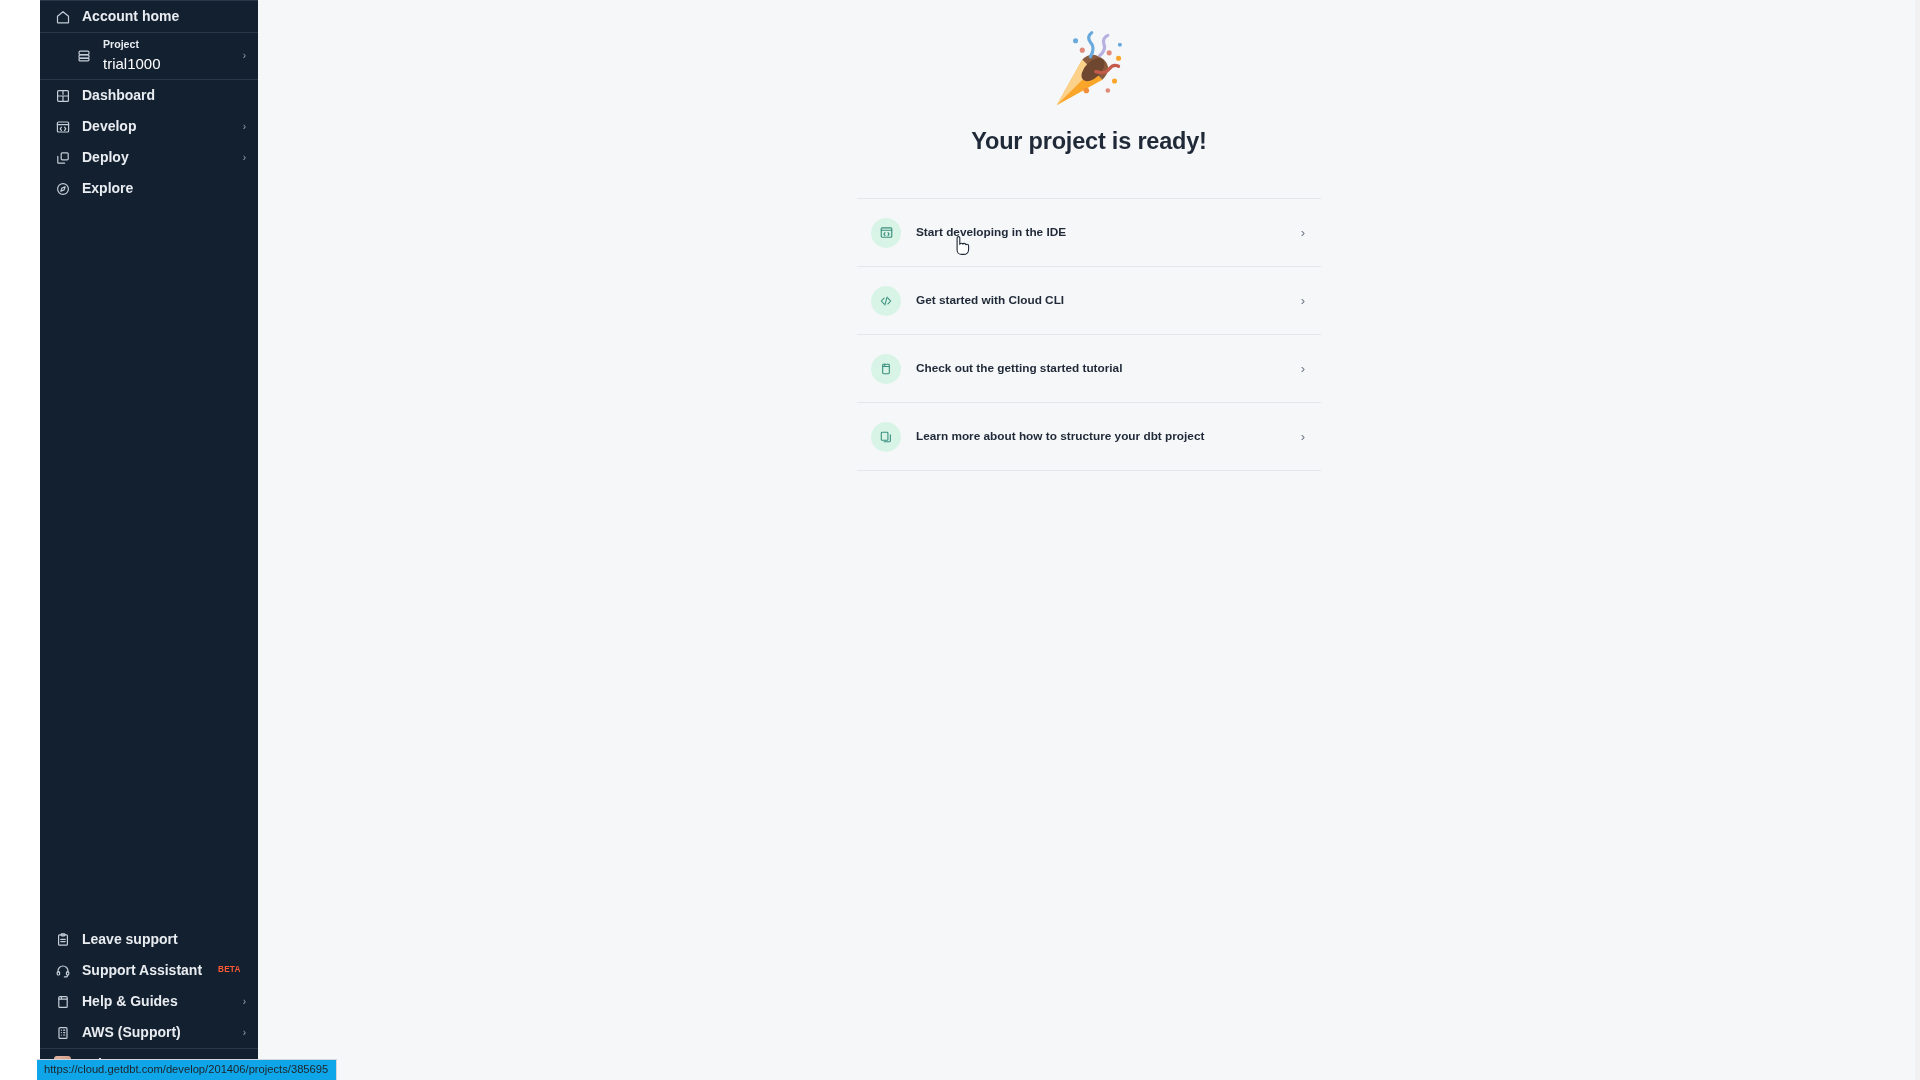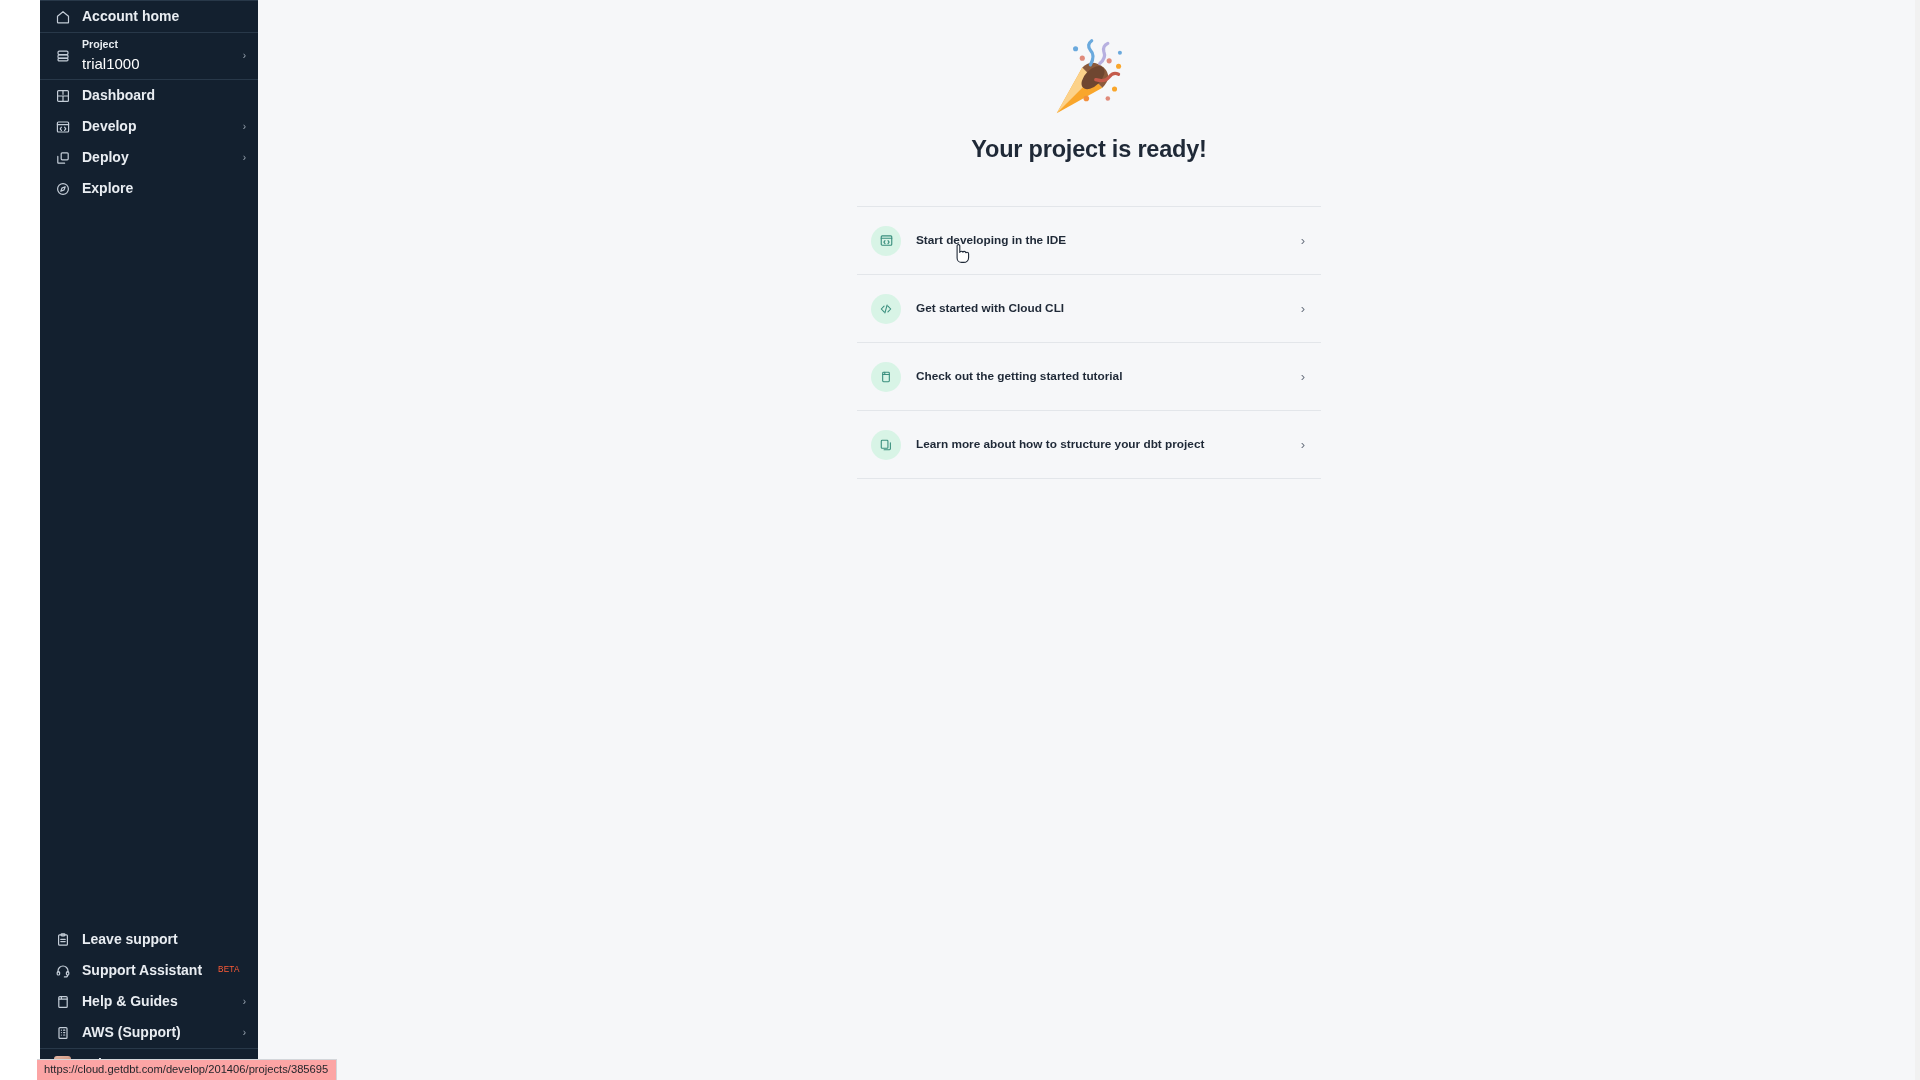--- a/index.html
+++ b/index.html
@@ -115,21 +115,21 @@
     display: flex;
     align-items: center;
     gap: 10px;
     padding: 0 12px 0 14px;
     height: 31px;
     flex: 0 0 auto;
     cursor: pointer;
     position: relative;
   }
 
-  .sb-item.tall { height: 46px; }
+  .sb-item.tall { height: 46px; margin-left: 21px; }
 
   .sb-ic {
     width: 18px;
     height: 18px;
     flex: 0 0 auto;
     display: flex;
     align-items: center;
     justify-content: center;
     color: #c4cdd8;
   }
@@ -154,21 +154,21 @@
   .sb-chev {
     margin-left: auto;
     font-size: 10px;
     color: #9aa5b2;
     font-weight: 400;
     line-height: 1;
   }
 
   .sb-badge {
     font-size: 8.2px;
-    font-weight: 400;
+    font-weight: 700;
     letter-spacing: 0.2px;
     color: #ff5a36;
     margin-left: 6px;
     line-height: 1;
   }
 
   .sb-group { flex: 0 0 auto; }
   .sb-spacer { flex: 1 1 auto; }
 
   .sb-avatar {
@@ -194,22 +194,22 @@
     left: 258px;
     top: 0;
     right: 0;
     height: 1080px;
     background: #f6f7f9;
     overflow: hidden;
   }
 
   .content-wrap {
     width: 700px;
-    margin: 14px auto;
-    padding-top: 24px;
+    margin: 0 auto;
+    padding-top: 30px;
   }
 
   .party-icon {
     width: 86px;
     height: 86px;
     margin: 0 auto 12px;
     display: block;
   }
 
   .hero-title {
@@ -287,21 +287,21 @@
     height: 21px;
     pointer-events: none;
   }
 
   
   #statusbar {
     position: absolute;
     left: 37px;
     bottom: 0;
     height: 21px;
-    background: #fca5a5;
+    background: #0ea5e9;
     border: 1px solid #d3d6da;
     border-bottom: none;
     border-left: none;
     display: flex;
     align-items: center;
     padding: 0 8px 0 7px;
     font-size: 11.2px;
     color: #1f2328;
     line-height: 1;
     white-space: nowrap;

